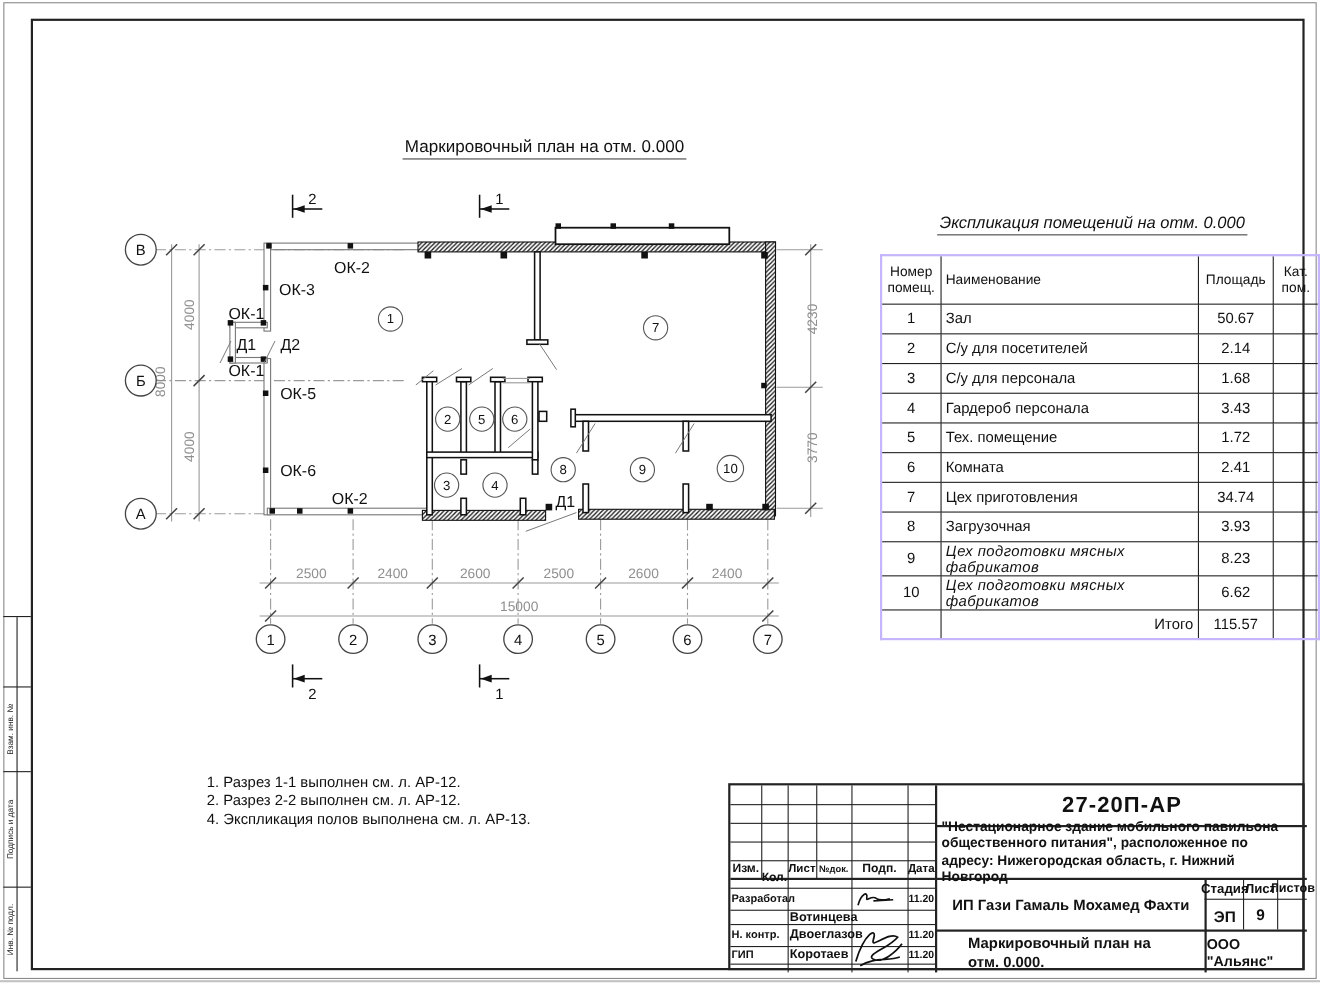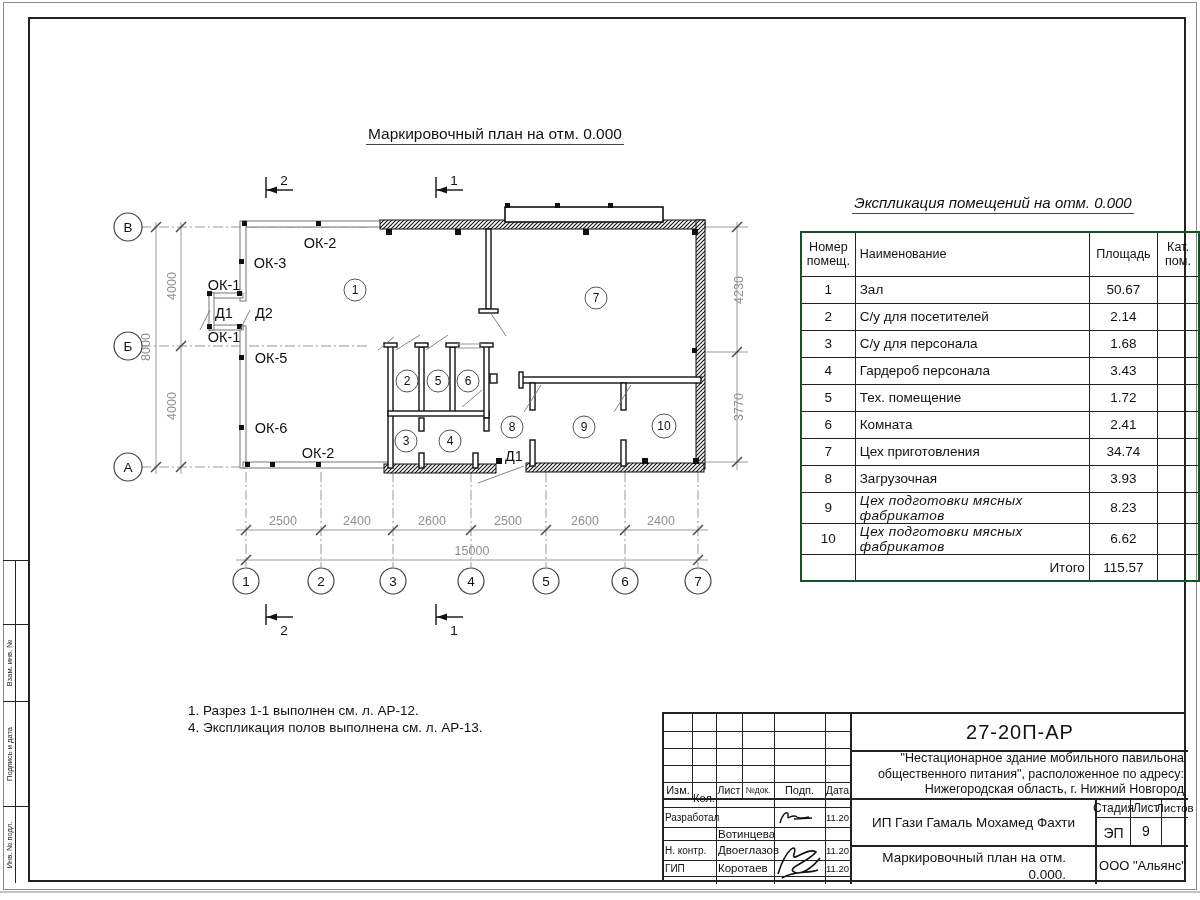--- a/index.html
+++ b/index.html
@@ -21,38 +21,38 @@
   #plan-title{left:335px;top:125px;width:320px;text-align:center;
               font-size:15.5px;}
   #plan-title span{border-bottom:1px solid #444;padding:0 2px 2px 2px;}
   #table-title{left:800px;top:194px;width:386px;text-align:center;font-style:italic;
                font-size:15px;}
   #table-title span{border-bottom:1px solid #444;padding:0 2px 2px 2px;}
   
   #expl{left:800px;top:231px;border-collapse:collapse;table-layout:fixed;}
   #expl td,#expl th{border:1px solid #222;font-weight:normal;font-size:13.5px;
                     padding:0 4px;overflow:hidden;}
-  #expl{border:2px solid #14532d;}
+  #expl{border:2px solid #c4b5fd;}
   #expl th{font-size:12.5px;line-height:1.15;}
   #expl .c-num{width:45px;text-align:center;}
   #expl .c-name{width:247px;text-align:left;}
   #expl .c-area{width:60px;text-align:center;}
   #expl .c-cat{width:33px;text-align:center;}
   #expl tr{height:27px;}
   #expl tr.hdr{height:44px;}
   #expl .gost{font-style:italic;letter-spacing:0.4px;}
   #expl .total-lbl{text-align:right;}
   
   #notes{left:188px;top:702px;width:312px;font-size:13.5px;line-height:17px;}
   .note{padding-left:15px;text-indent:-15px;}
   
   #tblock{left:662px;top:712px;width:524px;height:170px;border:2px solid #222;}
   .tl{position:absolute;background:#222;}
   .tb-txt{position:absolute;display:flex;align-items:center;justify-content:center;
-          text-align:right;}
+          text-align:left;font-weight:bold;}
 </style>
 </head>
 <body>
 
 <div id="sheet">
 
   <div class="abs" id="frame-outer"></div>
   <div class="abs" id="frame-inner"></div>
   <div class="abs" id="bottom-strip"></div>
 
@@ -393,20 +393,21 @@
       <td class="c-num"></td>
       <td class="c-name total-lbl">Итого</td>
       <td class="c-area">115.57</td>
       <td class="c-cat"></td>
     </tr>
   </tbody>
     </table>
 
   <div class="abs" id="notes">
     <div class="note">1. Разрез 1-1 выполнен см. л. АР-12.</div>
+    <div class="note">2. Разрез 2-2 выполнен см. л. АР-12.</div>
     <div class="note">4. Экспликация полов выполнена см. л. АР-13.</div>
   </div>
 
   <div class="abs" id="tblock">
 
     <div class="tl" style="left:0;top:17px;width:186px;height:1px"></div>
     <div class="tl" style="left:0;top:34px;width:186px;height:1px"></div>
     <div class="tl" style="left:0;top:51px;width:186px;height:1px"></div>
     <div class="tl" style="left:0;top:68px;width:186px;height:1px"></div>
     <div class="tl" style="left:0;top:84px;width:524px;height:2px"></div>

